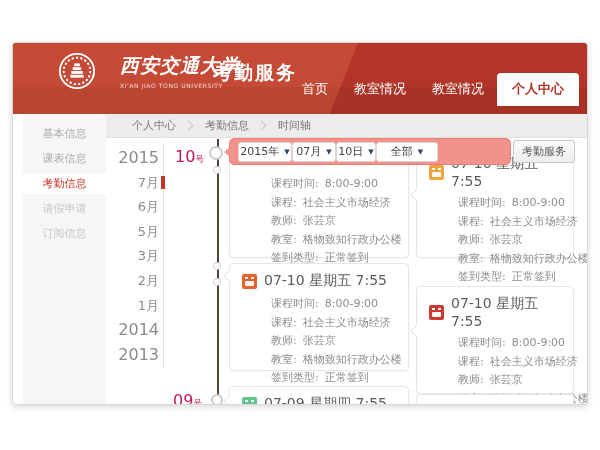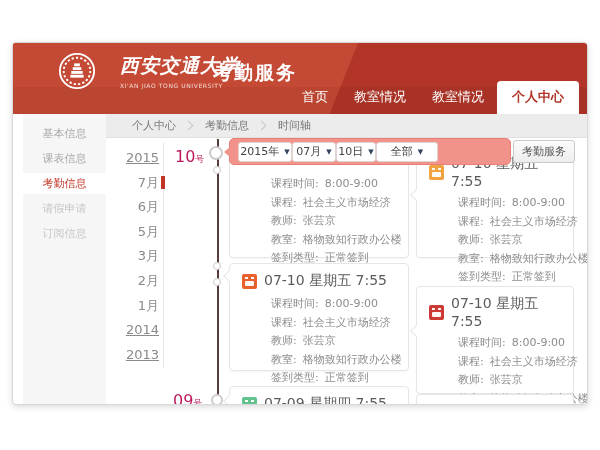--- a/index.html
+++ b/index.html
@@ -22,21 +22,21 @@
   .uni-cn { color:#fff; font-family:"DejaVu Serif","Liberation Serif",serif;
             font-style:italic; font-weight:bold; font-size:19px; letter-spacing:1px;
             white-space:nowrap; }
   .uni-en { color:#f3d9d4; font-size:6px; letter-spacing:.6px; margin-top:3px;
             white-space:nowrap; }
   .app-title { position:absolute; left:200px; top:17px; color:#fff; font-size:19px;
                font-weight:bold; letter-spacing:2px; }
   .user { position:absolute; right:20px; top:14px; color:#fff; font-size:12px;
           display:flex; align-items:center; gap:4px; }
   .user svg { width:12px; height:12px; }
-  .nav { position:absolute; right:10px; bottom:0; display:flex; align-items:flex-end;margin-top:16px; }
+  .nav { position:absolute; right:10px; bottom:8px; display:flex; align-items:flex-end;margin-top:16px; }
   .nav-item { color:#fff; font-size:13px; padding:6px 13px 8px; cursor:pointer;
               white-space:nowrap; }
   .nav-item.active { background:#fff; color:#b23527; border-radius:4px 4px 0 0;
                      padding:7px 15px 8px; font-weight:bold; }
 
   
   .crumbbar { position:absolute; left:93px; top:71px; right:0; height:24px;
               background:#ececec; border-bottom:1px solid #e0e0e0;
               display:flex; align-items:center; padding-left:20px; }
   .crumb { font-size:11px; color:#777; padding:0 6px; }
@@ -50,21 +50,21 @@
   .side-item { height:21px; line-height:21px; text-align:center; font-size:11px;
                color:#a9a9a9; margin-top:4px; cursor:pointer; }
   .side-item:first-child { margin-top:9px; }
   .side-item.active { color:#c13527; background:#fff; }
   .side-item.dim { color:#c7c7c7; }
 
   
   .periods { position:absolute; left:96px; top:103px; width:50px; text-align:right; }
   .period { height:24.6px; line-height:24.6px; color:#8a8a8a; font-size:13px;
             cursor:pointer; white-space:nowrap; }
-  .period.year { font-size:13px;text-decoration:underline; }
+  .period.year { font-size:16px; }
   .rail-divider { position:absolute; left:150px; top:100px; width:1px; height:225px;
                   background:#e4e4e4; }
   .cur-month-tick { position:absolute; left:148px; top:133px; width:4px; height:13px;
                     background:#c13527; }
   .tl-line { position:absolute; left:204px; top:96px; width:2px; bottom:0;
              background:#563f3b; }
   .tl-dot { position:absolute; background:#fff; border:2px solid #ccc;
             border-radius:50%; }
   .day-label { position:absolute; color:#be185d; cursor:pointer; }
   .day-num { font-size:16px; }

